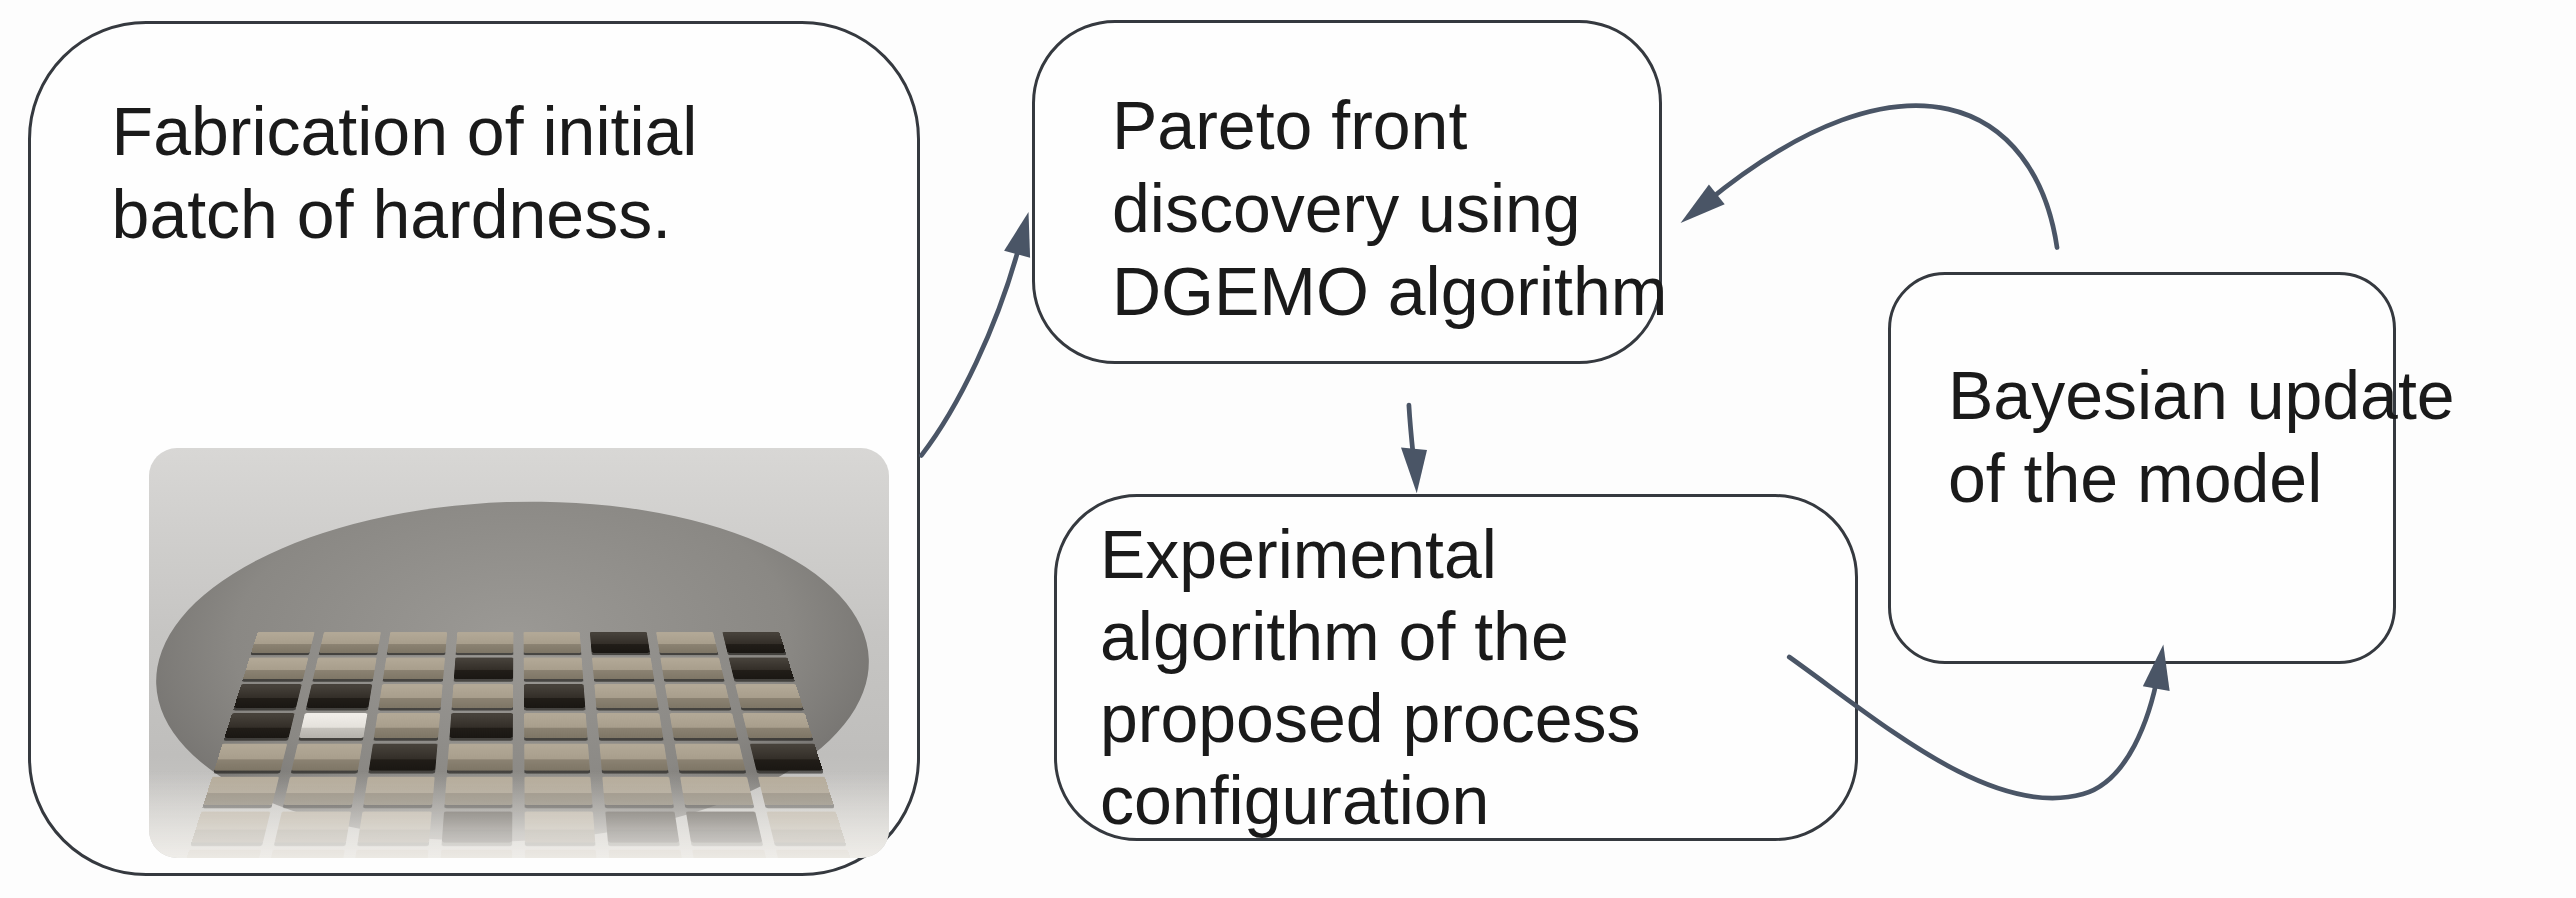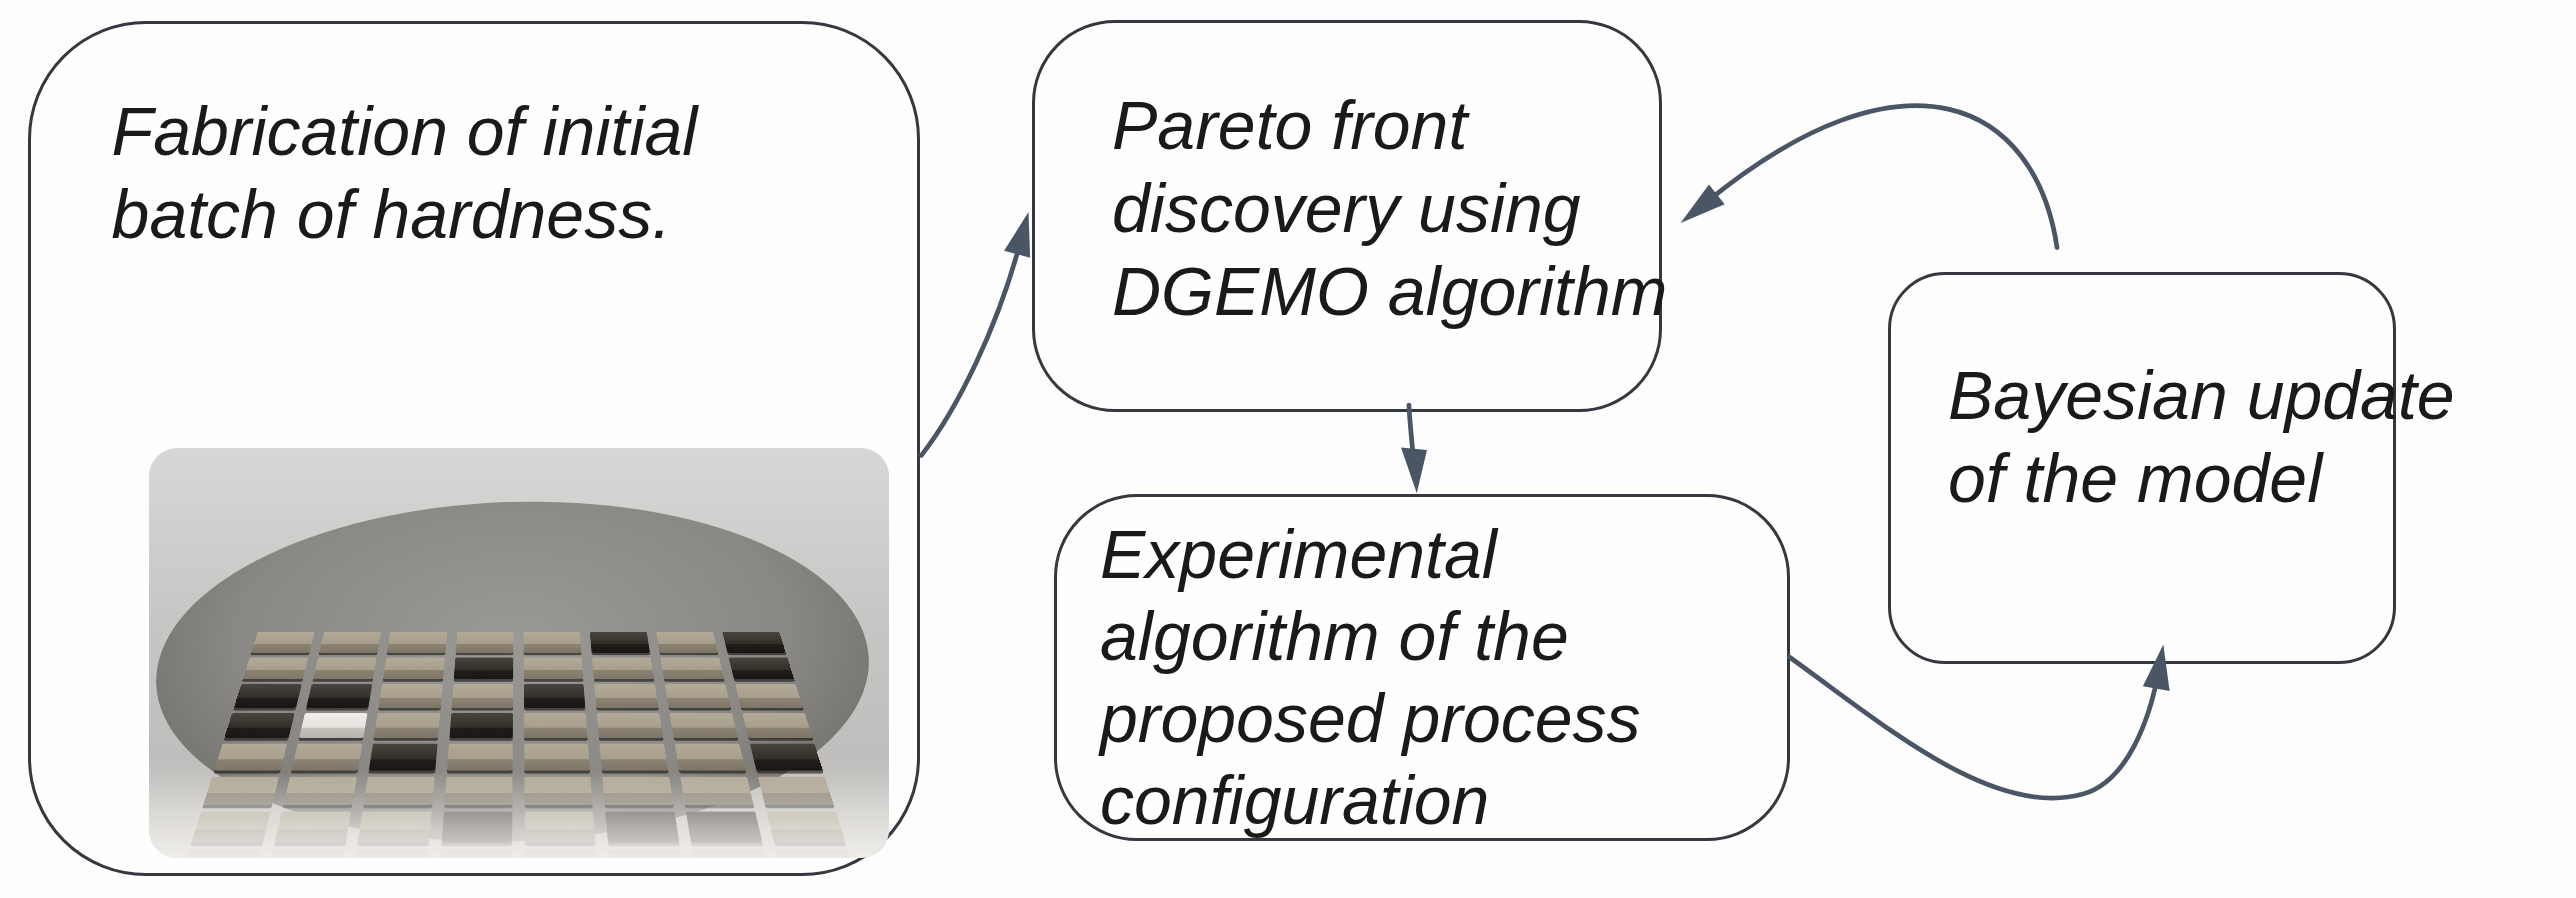--- a/index.html
+++ b/index.html
@@ -12,25 +12,24 @@
     color: #1a1a1a;
     overflow: hidden;
   }
   
   .box {
     position: absolute;
     box-sizing: border-box;
     border: 3.2px solid #35393f;
     background: #fefefe;
     z-index: 2;
-    font-style: italic;
   }
   .box-fabrication { left: 27.6px;  top: 21px;  width: 892px; height: 855px; border-radius: 118px; }
-  .box-pareto      { left: 1032px; top: 19.7px;  width: 630px;  height: 392px;  border-radius: 83px; }
-  .box-validation  { left: 1054px; top: 494px; width: 736px;  height: 347px;  border-radius: 83px; }
+  .box-pareto      { left: 1032px; top: 19.7px;  width: 630px;  height: 344px;  border-radius: 83px; }
+  .box-validation  { left: 1054px; top: 494px; width: 804px;  height: 347px;  border-radius: 83px; }
   .box-bayesian    { left: 1888px; top: 248px; width: 508px;  height: 392px;  border-radius: 57px; margin-top: 24px;  }
 
   .box-text { position: absolute; left: 0; top: 0; width: 100%; }
   .box-text .line { font-size: 68px; line-height: 83px; white-space: nowrap; }
   .box-fabrication .box-text { padding: 66px 0 0 81px; }
   .box-pareto      .box-text { padding: 61px 0 0 77px;  }
   .box-validation  .box-text { padding: 15.8px 0 0 43px;  }
   .box-validation  .box-text .line { line-height: 82px; }
   .box-bayesian    .box-text { padding: 79px 0 0 57px; }
 

